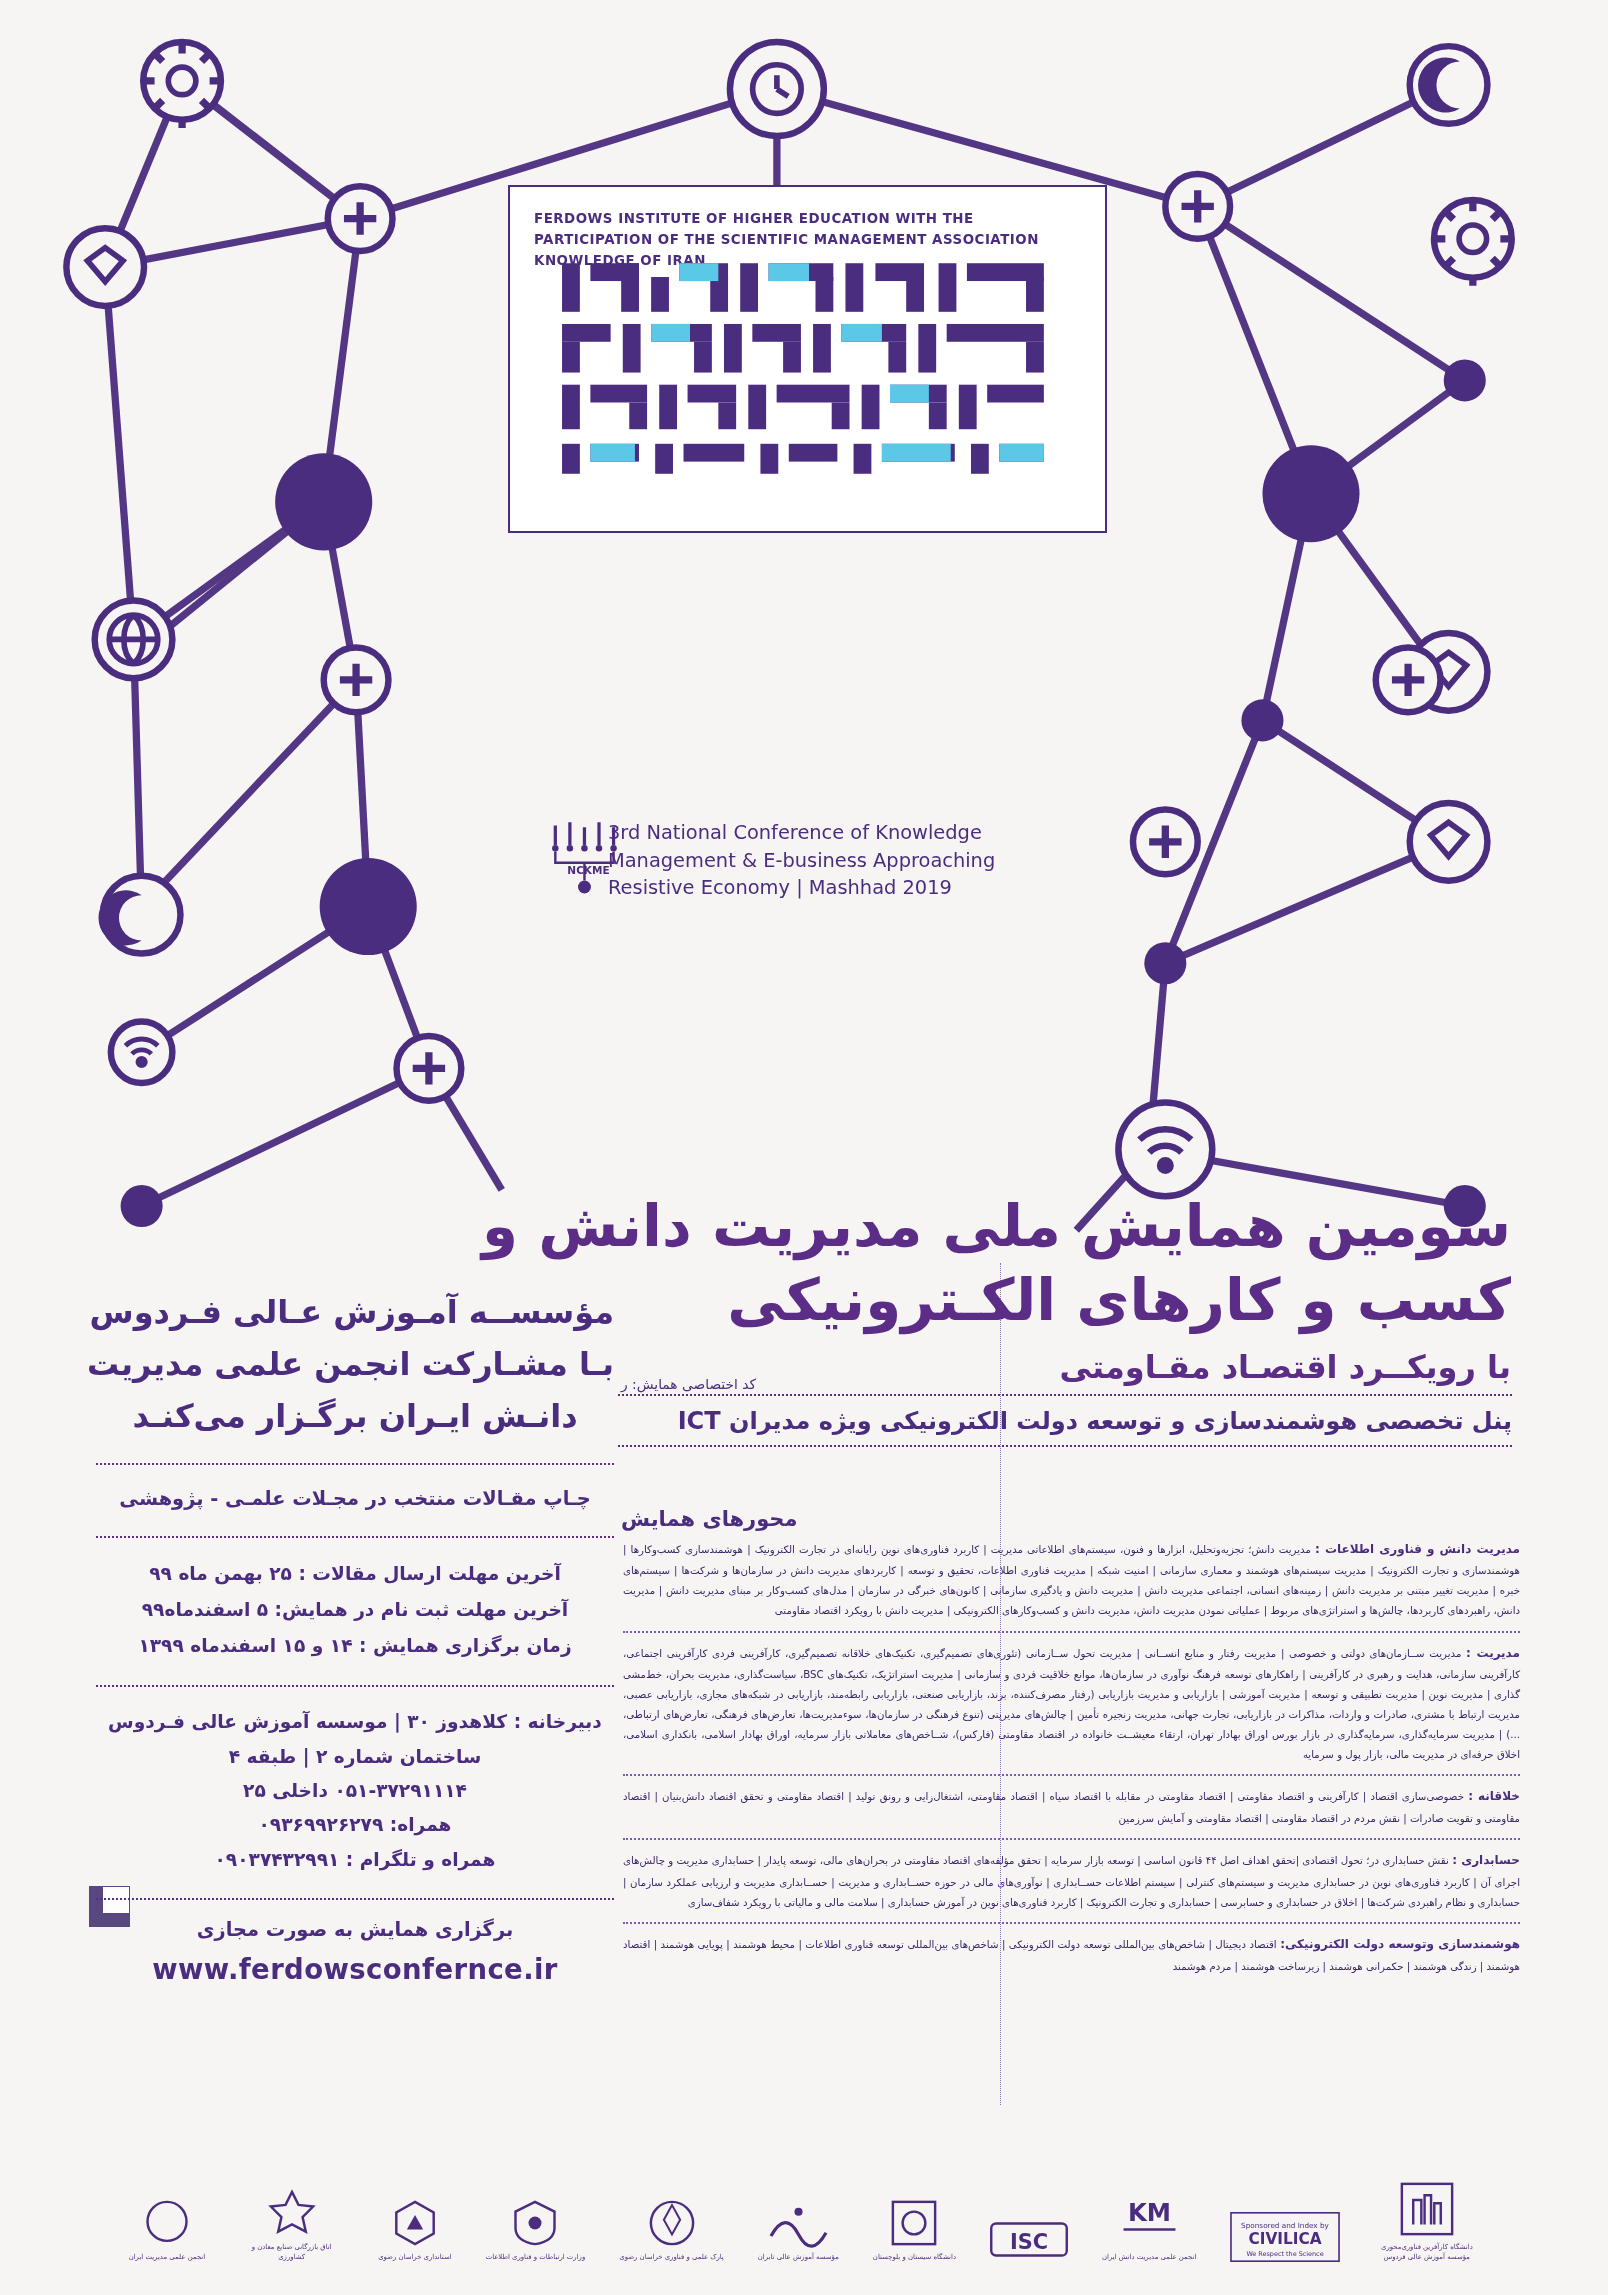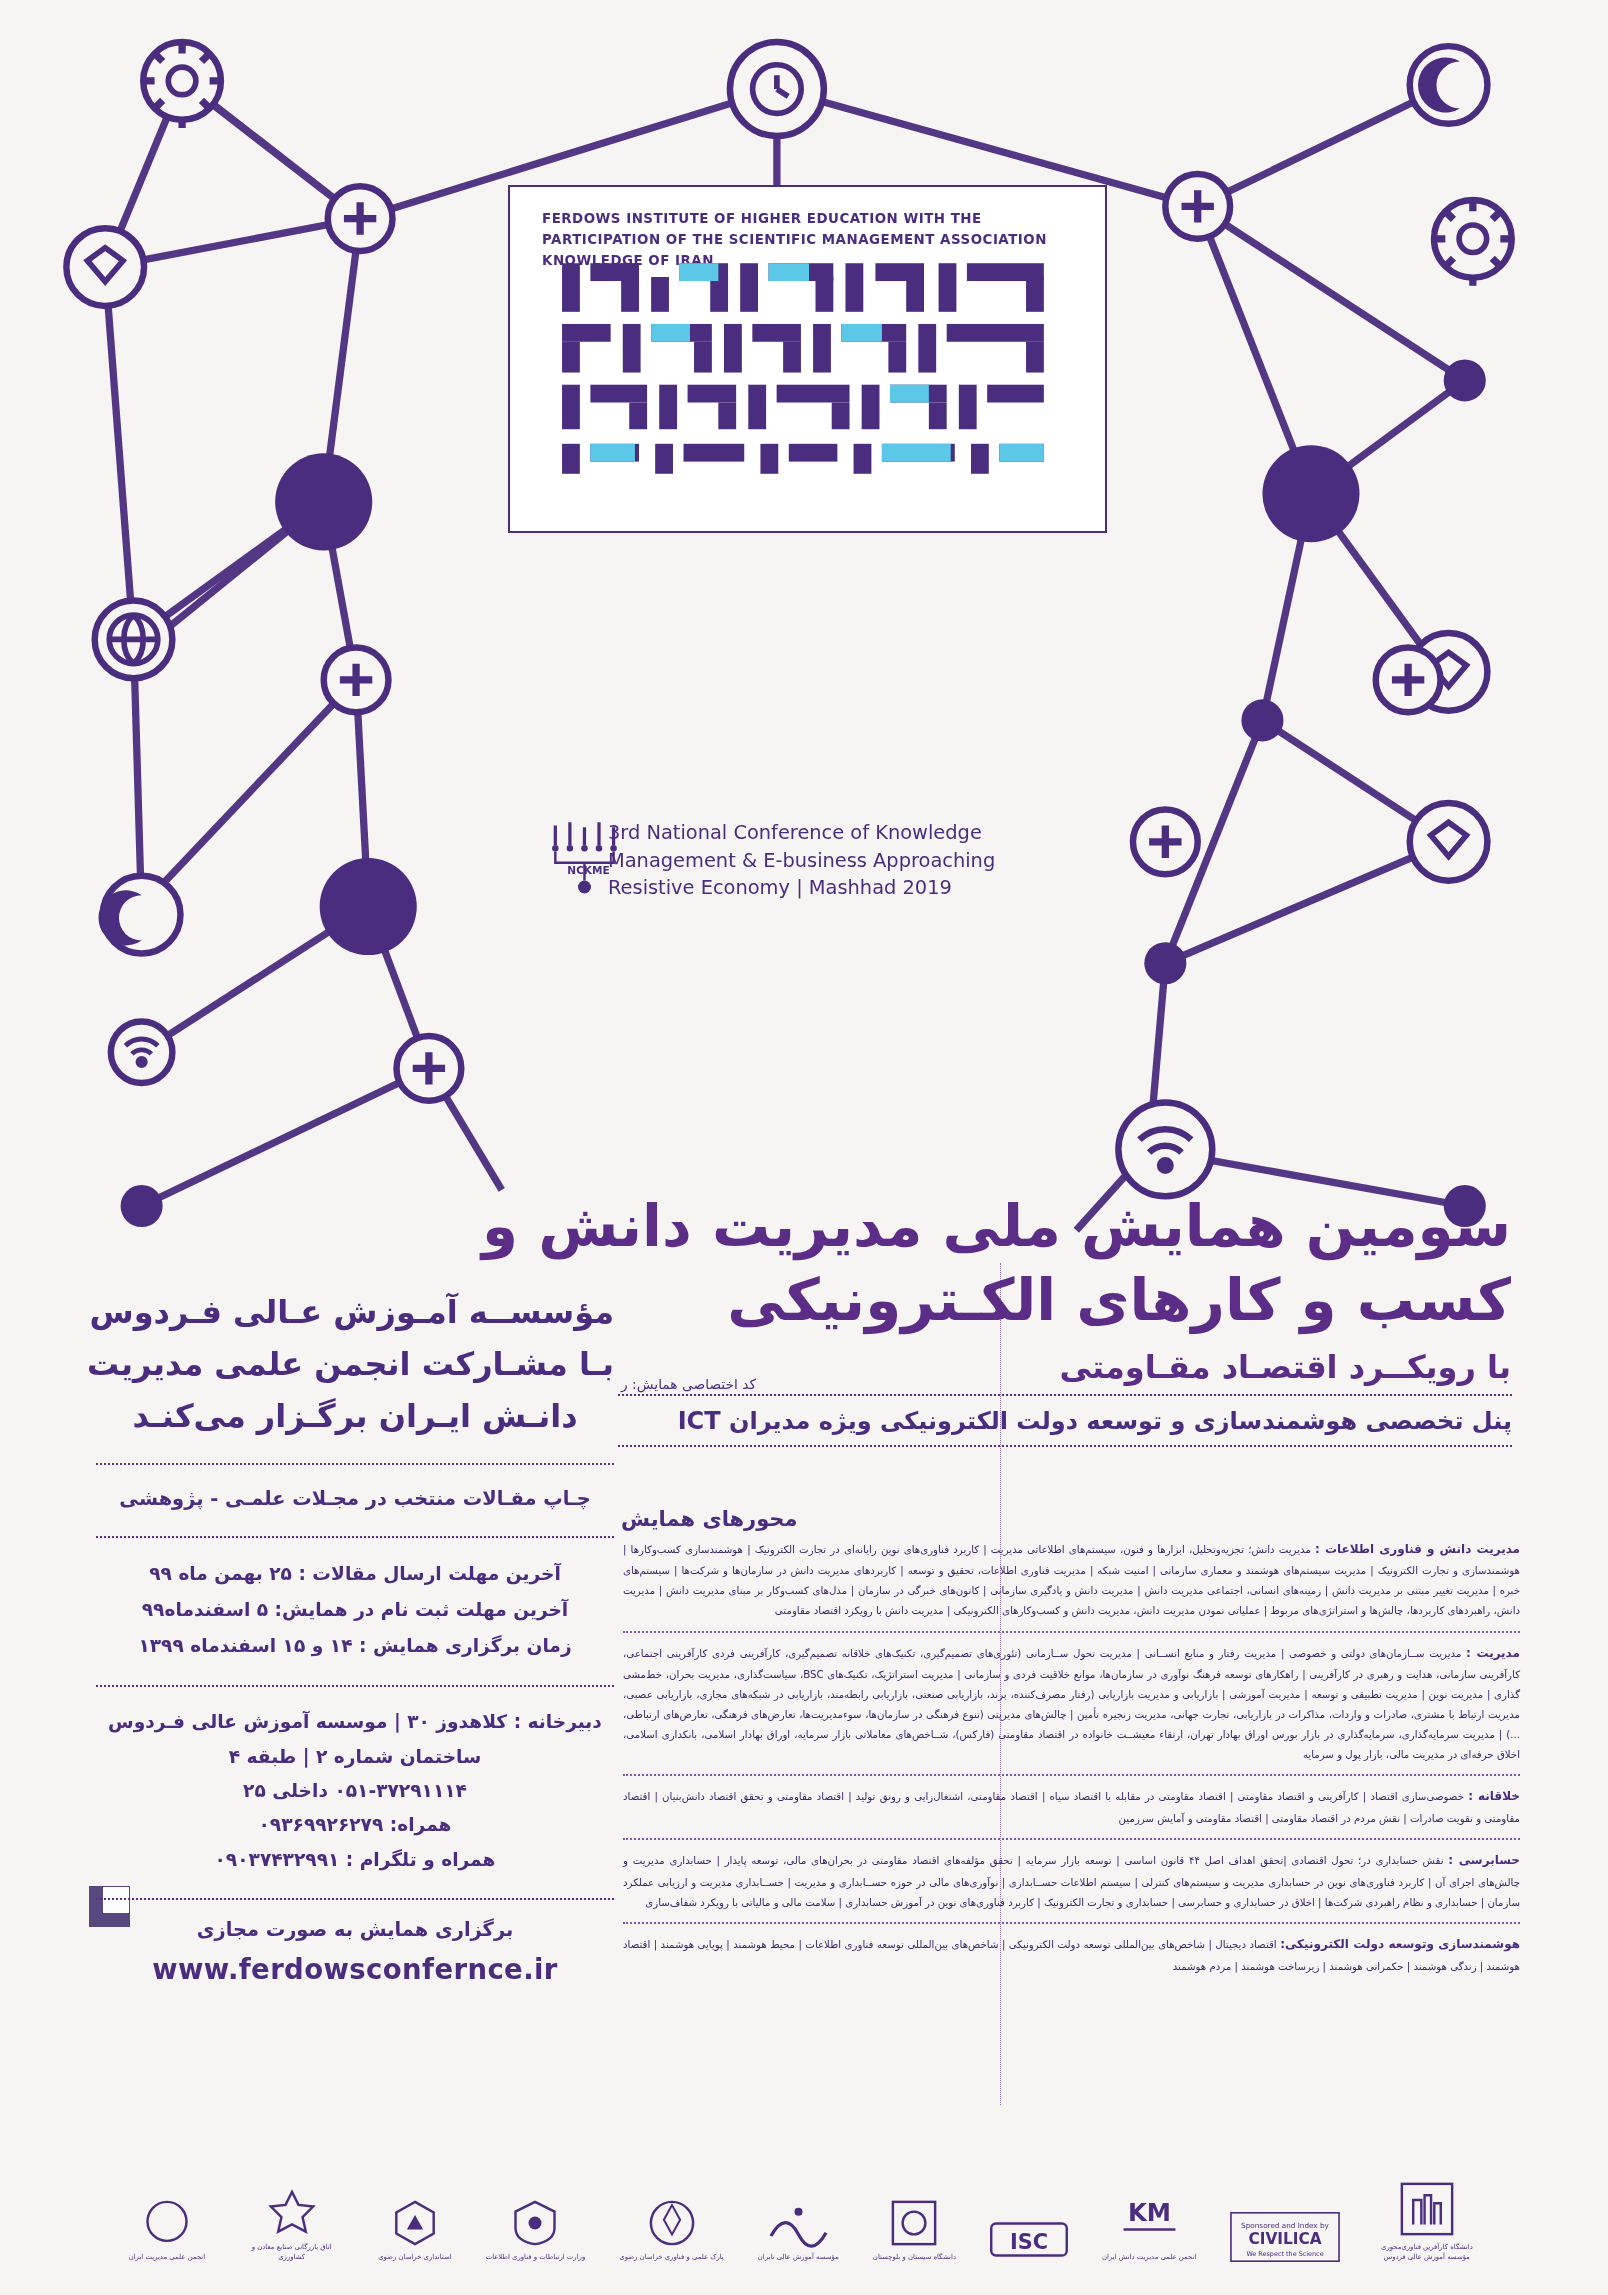--- a/index.html
+++ b/index.html
@@ -22,21 +22,20 @@
     background:#ffffff;border:2.4px solid #4b2d7f;
     box-sizing:border-box;
     z-index:5;
   }
   .logo-eng-top{
     position:absolute;left:534px;top:209px;width:550px;
     direction:ltr;text-align:left;
     font-size:13.4px;letter-spacing:0.5px;line-height:1.55;
     font-weight:bold;color:#4b2d7f;
     z-index:6;
-    margin-left:8px;
   }
   .kufic-wrap{
     position:absolute;left:558px;top:259px;width:498px;height:219px;z-index:6;
   }
   .logo-eng-bottom{
     position:absolute;left:608px;top:819px;width:453px;
     direction:ltr;text-align:left;
     font-size:19.4px;line-height:1.42;color:#4b2d7f;
     z-index:6;
   }
@@ -393,21 +392,21 @@
       <b>مدیریت :</b>
       <span>مدیریت ســازمان‌های دولتی و خصوصی | مدیریت رفتار و منابع انســانی | مدیریت تحول ســازمانی (تئوری‌های تصمیم‌گیری، تکنیک‌های خلاقانه تصمیم‌گیری، کارآفرینی فردی کارآفرینی اجتماعی، کارآفرینی سازمانی، هدایت و رهبری در کارآفرینی | راهکارهای توسعه فرهنگ نوآوری در سازمان‌ها، موانع خلاقیت فردی و سازمانی | مدیریت استراتژیک، تکنیک‌های BSC، سیاست‌گذاری، مدیریت بحران، خط‌مشی گذاری | مدیریت نوین | مدیریت تطبیقی و توسعه | مدیریت آموزشی | بازاریابی و مدیریت بازاریابی (رفتار مصرف‌کننده، برند، بازاریابی صنعتی، بازاریابی رابطه‌مند، بازاریابی در شبکه‌های مجازی، بازاریابی عصبی، مدیریت ارتباط با مشتری، صادرات و واردات، مذاکرات در بازاریابی، تجارت جهانی، مدیریت زنجیره تأمین | چالش‌های مدیریتی (تنوع فرهنگی در سازمان‌ها، سوءمدیریت‌ها، تعارض‌های فرهنگی، تعارض‌های ارتباطی، ...) | مدیریت سرمایه‌گذاری، سرمایه‌گذاری در بازار بورس اوراق بهادار تهران، ارتقاء معیشــت خانواده در اقتصاد مقاومتی (فارکس)، شــاخص‌های معاملاتی بازار سرمایه، اوراق بهادار اسلامی، بانکداری اسلامی، اخلاق حرفه‌ای در مدیریت مالی، بازار پول و سرمایه</span>
     </div>
     <div class="axis-sep"></div>
     <div class="axis">
       <b>خلاقانه :</b>
       <span>خصوصی‌سازی اقتصاد | کارآفرینی و اقتصاد مقاومتی | اقتصاد مقاومتی در مقابله با اقتصاد سیاه | اقتصاد مقاومتی، اشتغال‌زایی و رونق تولید | اقتصاد مقاومتی و تحقق اقتصاد دانش‌بنیان | اقتصاد مقاومتی و تقویت صادرات | نقش مردم در اقتصاد مقاومتی | اقتصاد مقاومتی و آمایش سرزمین</span>
     </div>
     <div class="axis-sep"></div>
     <div class="axis">
-      <b>حسابرسی :</b>
+      <b>حسابداری :</b>
       <span>نقش حسابداری در؛ تحول اقتصادی |تحقق اهداف اصل ۴۴ قانون اساسی | توسعه بازار سرمایه | تحقق مؤلفه‌های اقتصاد مقاومتی در بحران‌های مالی، توسعه پایدار | حسابداری مدیریت و چالش‌های اجرای آن | کاربرد فناوری‌های نوین در حسابداری مدیریت و سیستم‌های کنترلی | سیستم اطلاعات حســابداری | نوآوری‌های مالی در حوزه حســابداری و مدیریت | حســابداری مدیریت و ارزیابی عملکرد سازمان | حسابداری و نظام راهبردی شرکت‌ها | اخلاق در حسابداری و حسابرسی | حسابداری و تجارت الکترونیک | کاربرد فناوری‌های نوین در آموزش حسابداری | سلامت مالی و مالیاتی با رویکرد شفاف‌سازی</span>
     </div>
     <div class="axis-sep"></div>
     <div class="axis">
       <b>هوشمندسازی وتوسعه دولت الکترونیکی:</b>
       <span>اقتصاد دیجیتال | شاخص‌های بین‌المللی توسعه دولت الکترونیکی | شاخص‌های بین‌المللی توسعه فناوری اطلاعات | محیط هوشمند | پویایی هوشمند | اقتصاد هوشمند | زندگی هوشمند | حکمرانی هوشمند | زیرساخت هوشمند | مردم هوشمند</span>
     </div>
   </div>
 
   <div class="qr"></div>

